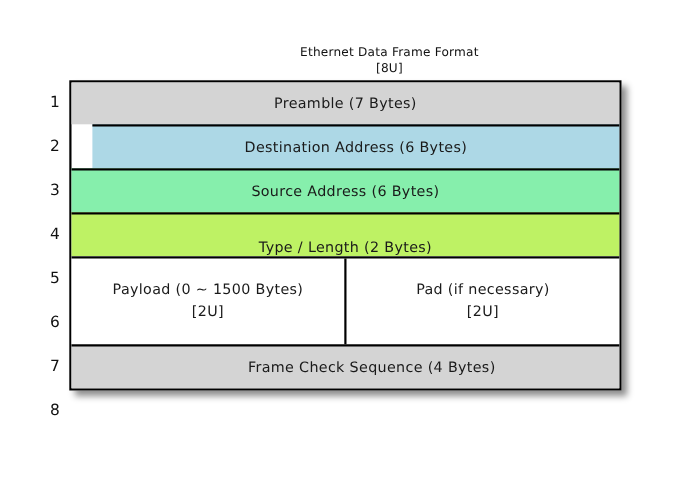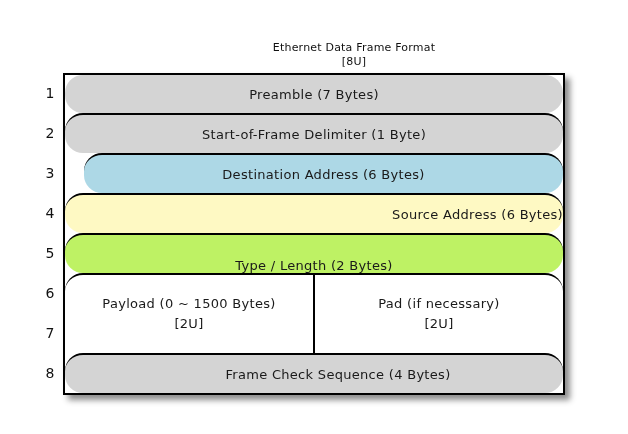--- a/index.html
+++ b/index.html
@@ -53,21 +53,20 @@
     background: #ffffff;
   }
   .frow {
     height: 38px;
     display: flex;
     align-items: center;
     justify-content: center;
     font-size: 13px;
     letter-spacing: 0.3px;
     box-sizing: content-box;
-    border-radius: 18px;
   }
   .frow + .frow {
     border-top: 2px solid #000000;
   }
   .frow.double {
     height: 78px;
     align-items: stretch;
     justify-content: stretch;
     padding: 0;
   }
@@ -104,27 +103,24 @@
     <div class="num-cell">5</div>
     <div class="num-cell">6</div>
     <div class="num-cell">7</div>
     <div class="num-cell">8</div>
   </div>
 
   <div class="frame">
     <div class="frow" style="background: rgb(212, 212, 212);">
       <span>Preamble (7 Bytes)</span>
     </div>
-    <div class="frow" style="background: rgb(212, 212, 212);">
-      <span>Start-of-Frame Delimiter (1 Byte)</span>
-    </div>
     <div class="frow" style="background: rgb(173, 216, 230); margin-left: 19px;">
       <span>Destination Address (6 Bytes)</span>
     </div>
-    <div class="frow" style="background: #fef9c3; justify-content: flex-end;">
+    <div class="frow" style="background: #86efac;">
       <span>Source Address (6 Bytes)</span>
     </div>
     <div class="frow" style="background: #bef264; align-items: flex-end;">
       <span>Type / Length (2 Bytes)</span>
     </div>
     <div class="frow double" style="background: rgb(255, 255, 255);">
       <div class="split-cell">
         <span>Payload (0 ~ 1500 Bytes)</span>
         <span>[2U]</span>
       </div>

